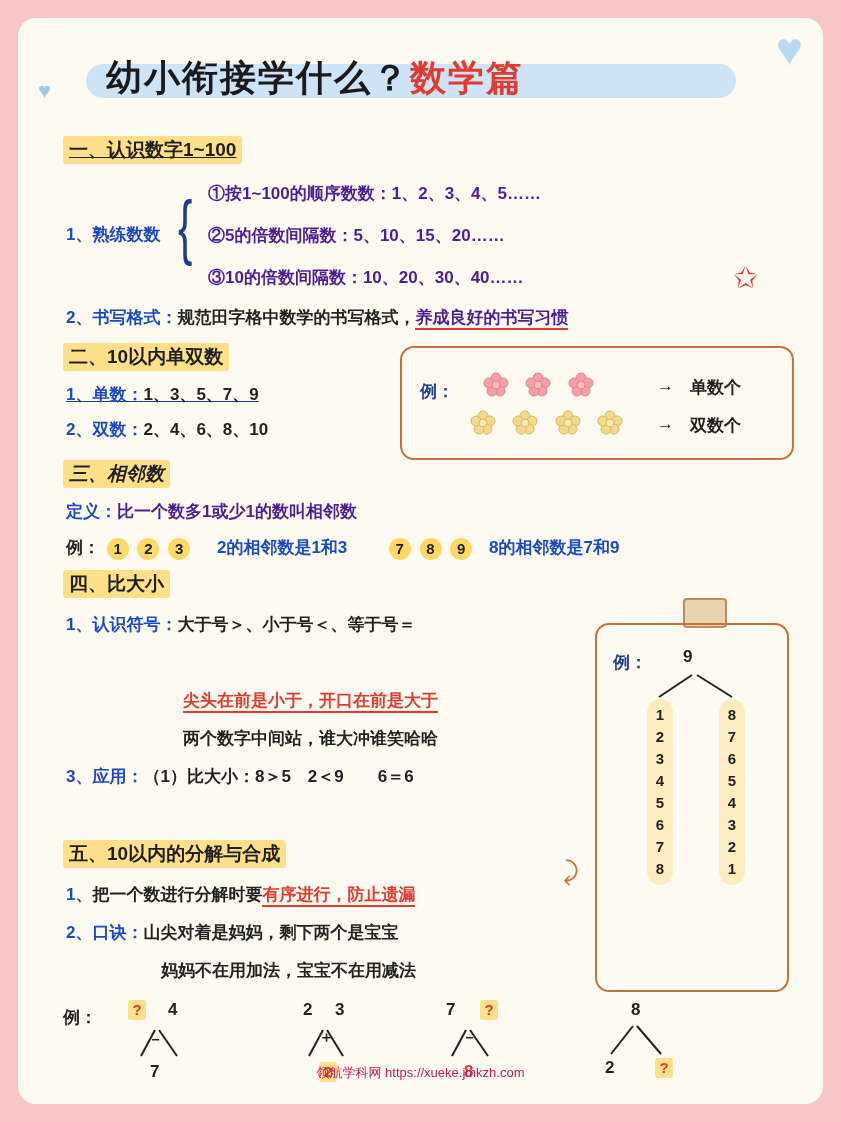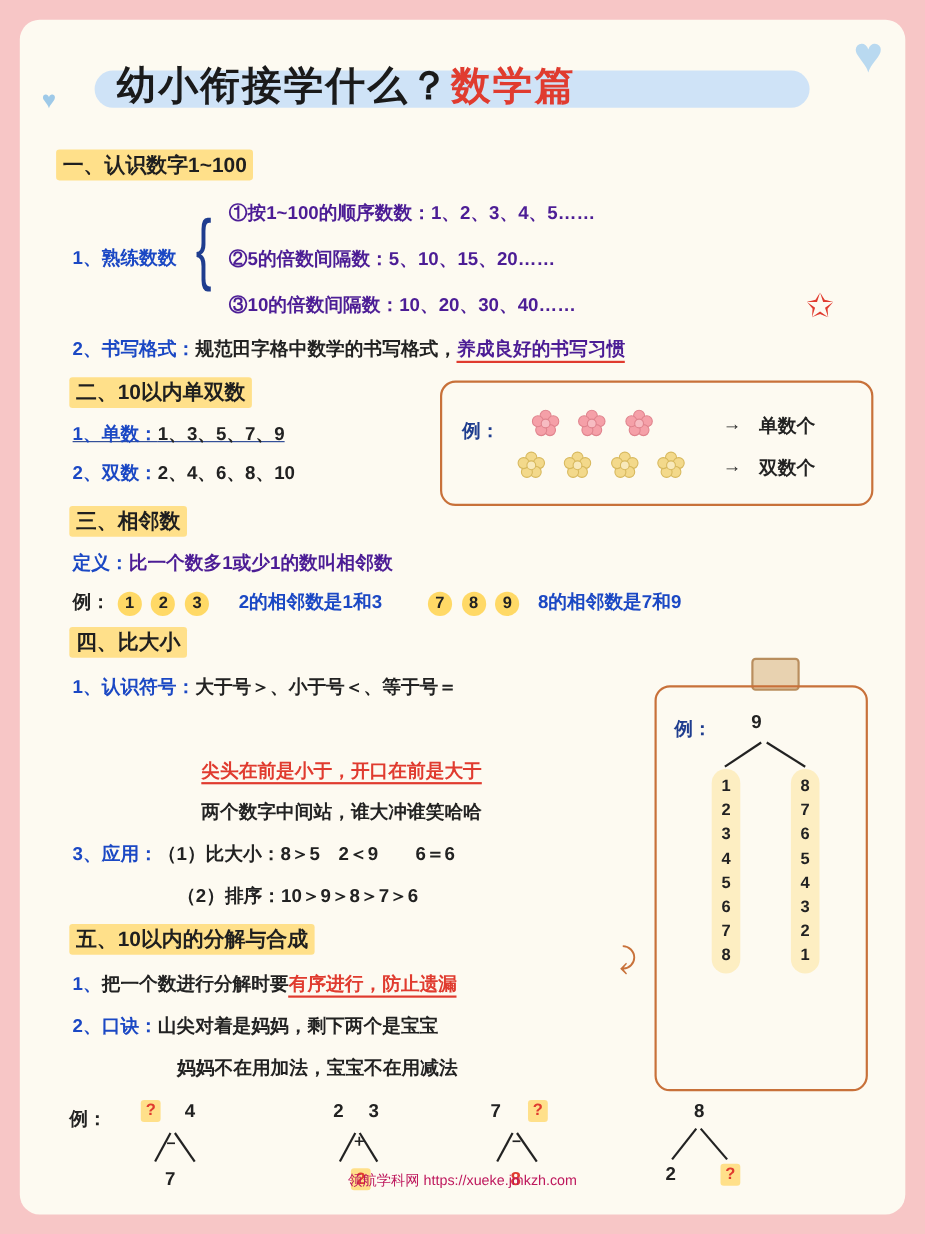--- a/index.html
+++ b/index.html
@@ -192,21 +192,21 @@
 <div class="page">
 
   <span class="heart" style="left:20px; top:62px;">♥</span>
   <span class="heart big" style="right:20px; top:8px;">♥</span>
 
   <div class="title-wrap">
     <div class="title-band"></div>
     <div class="title-text"><span>幼小衔接学什么？</span><span class="red">数学篇</span></div>
   </div>
 
-  <div class="sec" style="left:33px; top:118px;">一、认识数字1~100</div>
+  <div class="sec" style="left:45px; top:118px;text-decoration:underline;">一、认识数字1~100</div>
 
   <div class="line blue" style="left:48px; top:205px;">1、熟练数数</div>
   <div class="brace" style="left:160px; top:172px;">{</div>
 
   <div class="line" style="left:190px; top:164px;"><span class="green">①按1~100的顺序数数：1、2、3、4、5……</span></div>
   <div class="line" style="left:190px; top:206px;"><span class="green">②5的倍数间隔数：5、10、15、20……</span></div>
   <div class="line" style="left:190px; top:248px;"><span class="green">③10的倍数间隔数：10、20、30、40……</span></div>
 
   <span class="star" style="left:715px; top:242px;">✩</span>
 
@@ -313,21 +313,21 @@
               <circle cx="6" cy="11" r="5"></circle>
               <circle cx="13" cy="13" r="4" fill="#f8e9bb"></circle>
             </g>
           </svg>
       </span>
     </div>
     <div class="line dark" style="left:255px; top:66px;">→</div>
     <div class="line dark" style="left:288px; top:66px;">双数个</div>
   </div>
 
-  <div class="sec" style="left:45px; top:442px;">三、相邻数</div>
+  <div class="sec" style="left:45px; top:442px;font-style:italic;">三、相邻数</div>
   <div class="line" style="left:48px; top:482px;">
     <span class="blue">定义：</span><span class="green">比一个数多1或少1的数叫相邻数</span>
   </div>
 
   <div class="line" style="left:48px; top:518px;">
     <span class="dark">例：</span>
     <span class="numcircle">1</span>
     <span class="numcircle">2</span>
     <span class="numcircle">3</span>
     <span class="blue" style="margin-left:20px;text-align:right;">2的相邻数是1和3</span>
@@ -343,21 +343,20 @@
   <div class="line" style="left:48px; top:595px;">
     <span class="blue">1、认识符号：</span><span class="dark">大于号＞、小于号＜、等于号＝</span>
   </div>
   <div class="line" style="left:165px; top:671px;text-align:right;">
     <span class="red ul-red">尖头在前是小于，开口在前是大于</span>
   </div>
   <div class="line dark" style="left:165px; top:709px;">两个数字中间站，谁大冲谁笑哈哈</div>
   <div class="line" style="left:48px; top:747px;">
     <span class="blue">3、应用：</span><span class="dark">（1）比大小：8＞5　2＜9　　6＝6</span>
   </div>
-  <div class="line dark" style="left:143px; top:785px;">（2）排序：10＞9＞8＞7＞6</div>
 
   <span class="clip-art" style="left:665px; top:580px;"></span>
   <div class="box" style="left:577px; top:605px; width:190px; height:365px;">
     <div class="box-label" style="left:16px; top:26px;">例：</div>
     <div class="line dark" style="left:86px; top:22px;">9</div>
     <svg width="120" height="26" style="position:absolute; left:40px; top:48px;">
       <line x1="55" y1="2" x2="22" y2="24" stroke="#222" stroke-width="2"></line>
       <line x1="60" y1="2" x2="95" y2="24" stroke="#222" stroke-width="2"></line>
     </svg>
     <div class="numcol" style="left:50px; top:74px;">

